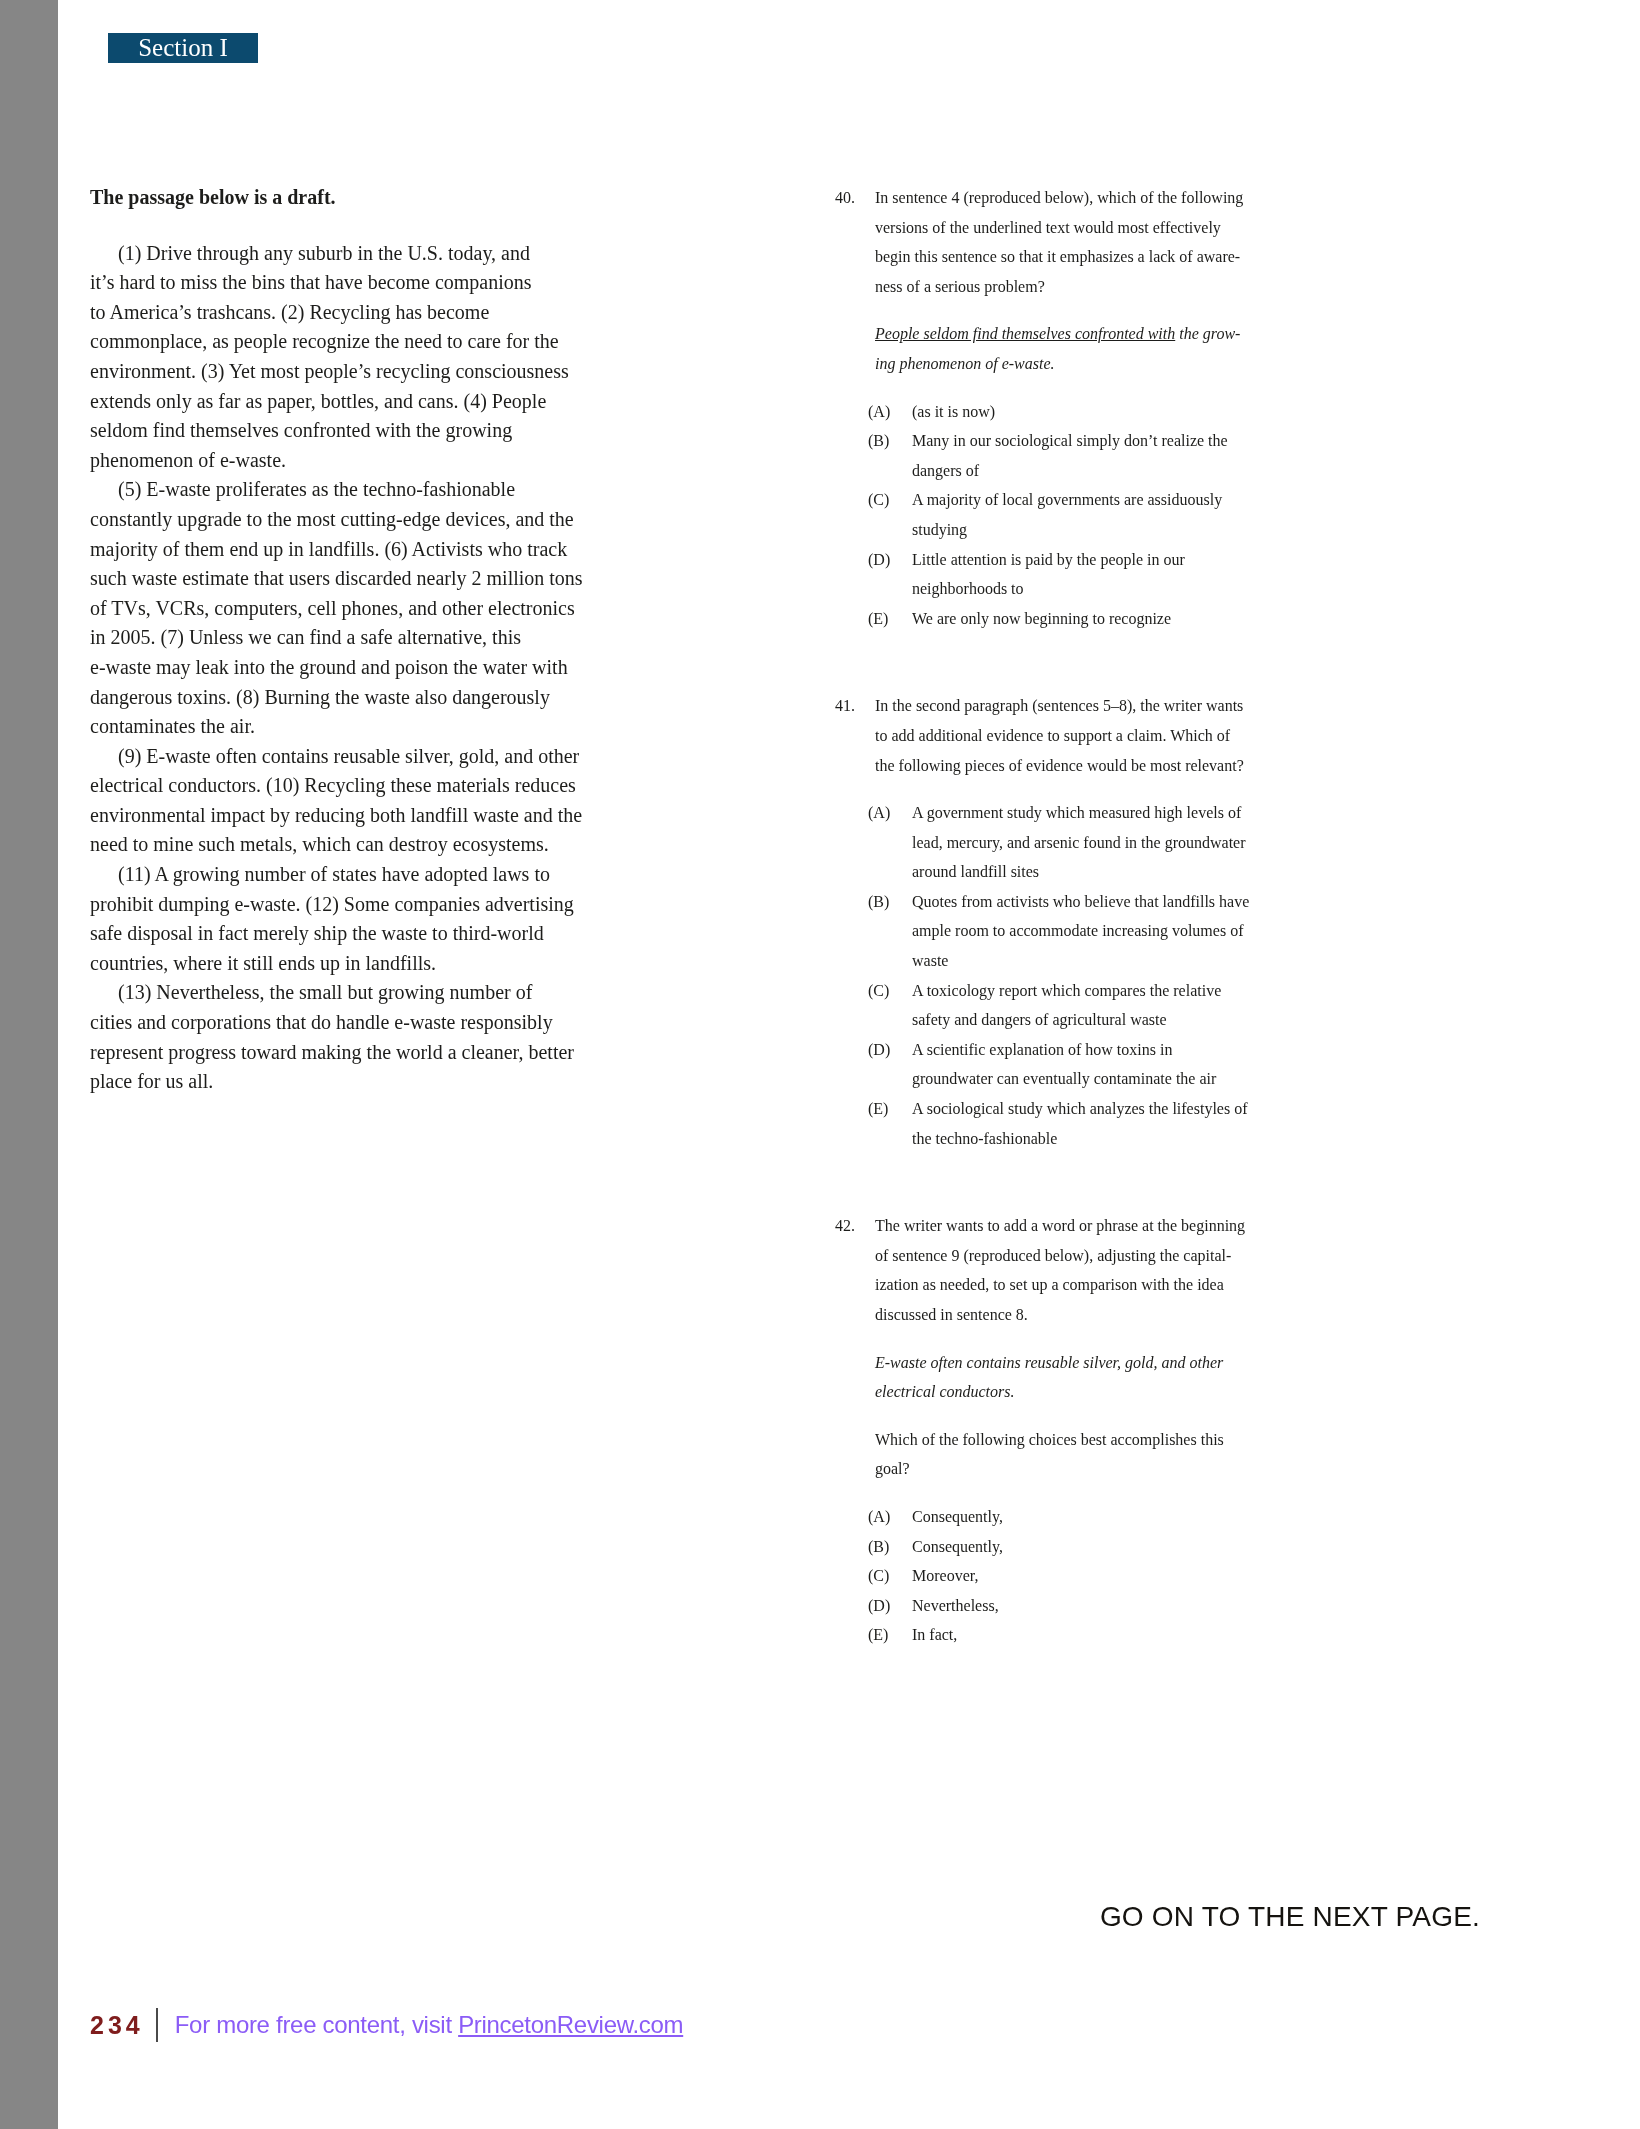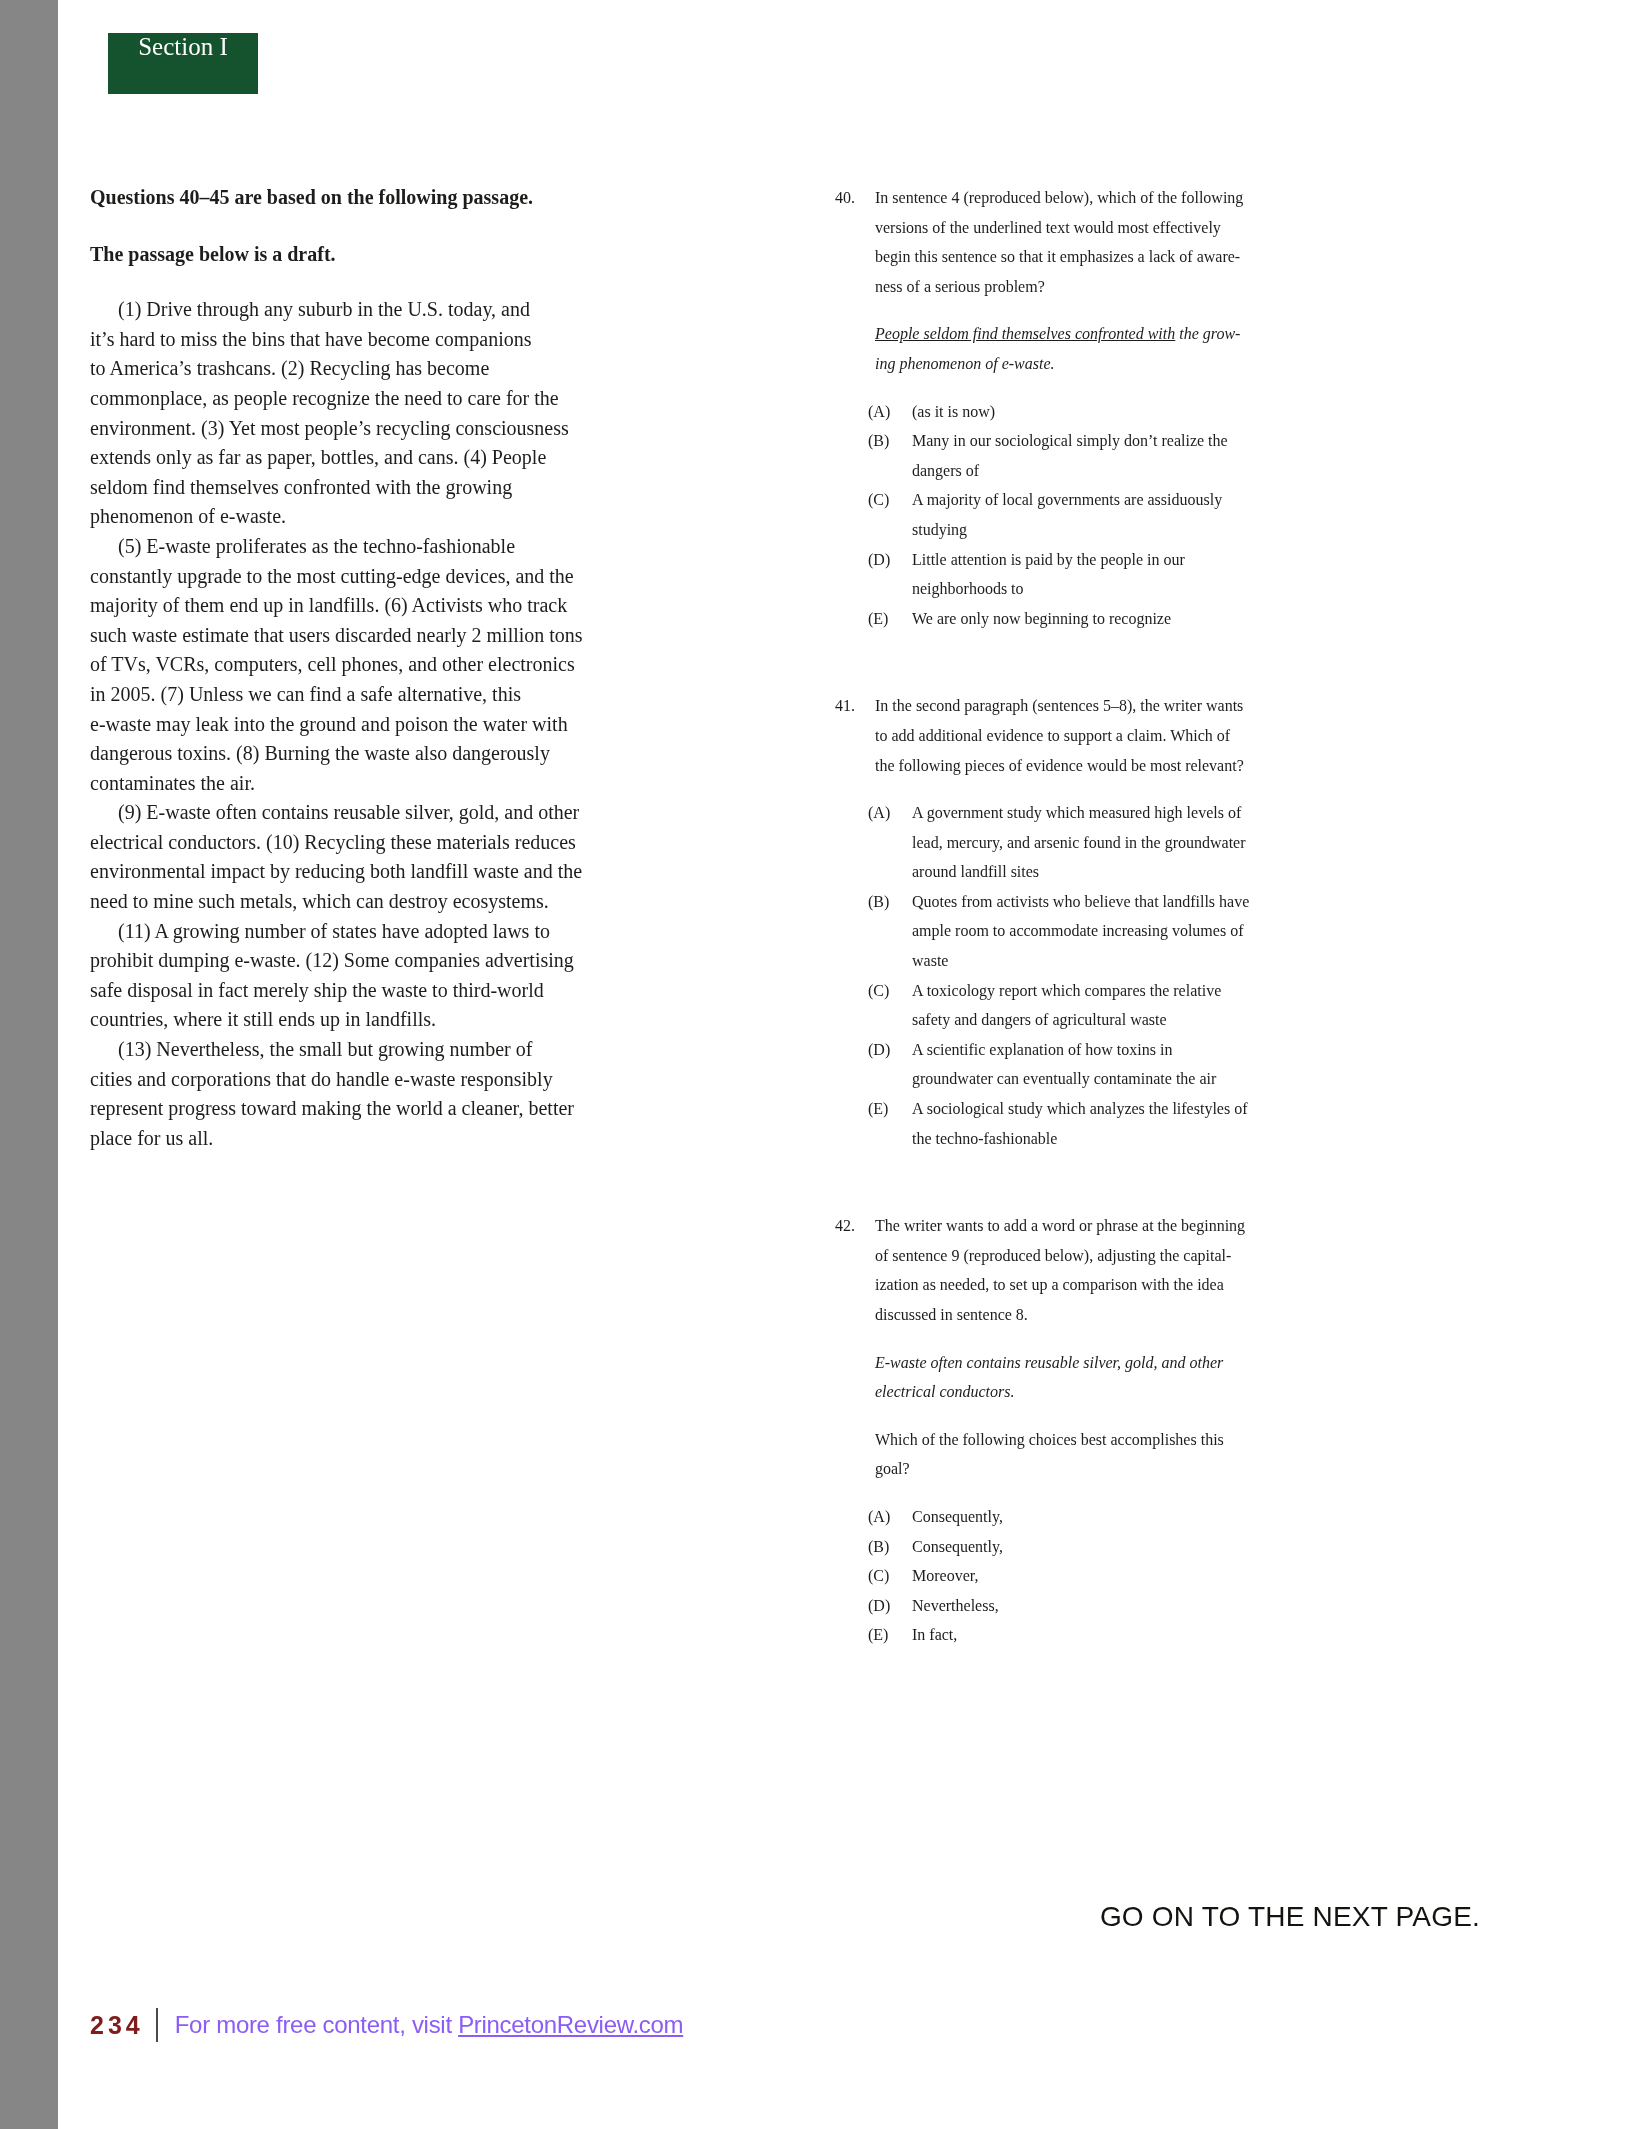--- a/index.html
+++ b/index.html
@@ -13,24 +13,24 @@
   }
 
   .edge-strip {
     position: absolute; left: 0; top: 0;
     width: 58px; height: 2129px;
     background: #868686;
   }
 
   .section-tab {
     position: absolute; left: 108px; top: 33px;
-    width: 150px; height: 61px;
-    background: #14532d;
+    width: 150px; height: 30px;
+    background: #0c4a6e;
     color: #ffffff;
-    display: flex; align-items: flex-start; justify-content: center;
+    display: flex; align-items: center; justify-content: center;
     font-size: 25px;
   }
 
   .col-left {
     position: absolute; left: 90px; top: 183px; width: 610px;
     font-size: 20px; line-height: 29.6px;
   }
   .head { font-weight: bold; margin: 0 0 27px 0; }
   .passage { margin-top: 26px; }
   .para { margin: 0; white-space: pre-line; text-indent: 28px; }
@@ -71,21 +71,20 @@
 </head>
 <body>
 
 <div class="edge-strip"></div>
 
 <div class="section-tab">
   <span>Section I</span>
 </div>
 
 <div class="col-left">
-  <p class="head">Questions 40–45 are based on the following passage.</p>
   <p class="head" style="margin-bottom:17px;">The passage below is a draft.</p>
   <div class="passage">
     <p class="para">(1) Drive through any suburb in the U.S. today, and
 it’s hard to miss the bins that have become companions
 to America’s trashcans. (2) Recycling has become
 commonplace, as people recognize the need to care for the
 environment. (3) Yet most people’s recycling consciousness
 extends only as far as paper, bottles, and cans. (4) People
 seldom find themselves confronted with the growing
 phenomenon of e-waste.</p>

